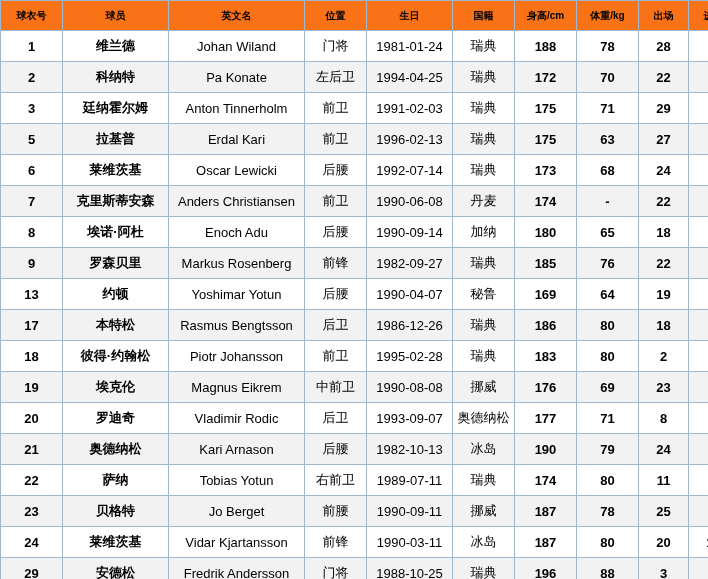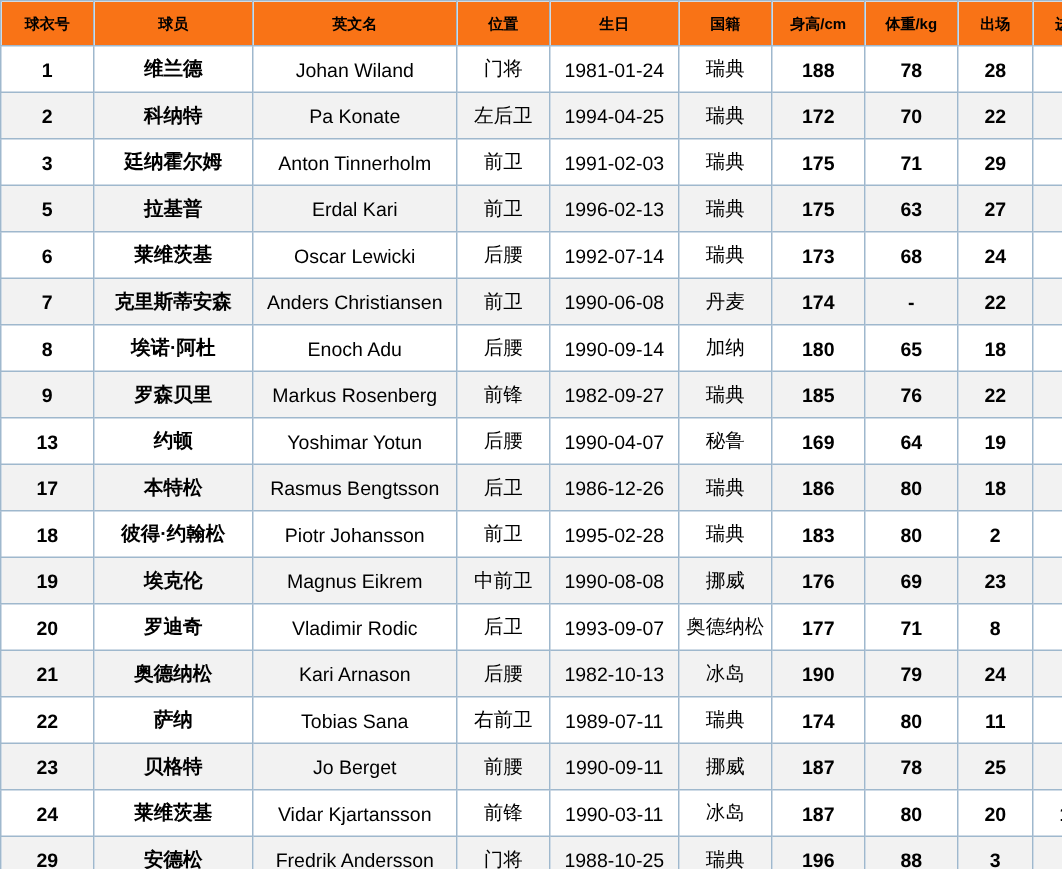--- a/index.html
+++ b/index.html
@@ -257,21 +257,21 @@
         <td class="bday">1982-10-13</td>
         <td class="nat">冰岛</td>
         <td class="height">190</td>
         <td class="weight">79</td>
         <td class="apps">24</td>
         <td class="goals">1</td>
       </tr>
       <tr>
         <td class="num">22</td>
         <td class="name-cn">萨纳</td>
-        <td class="name-en">Tobias Sana</td>
+        <td class="name-en">Tobias Yotun</td>
         <td class="pos">右前卫</td>
         <td class="bday">1989-07-11</td>
         <td class="nat">瑞典</td>
         <td class="height">174</td>
         <td class="weight">80</td>
         <td class="apps">11</td>
         <td class="goals">1</td>
       </tr>
       <tr class="alt">
         <td class="num">23</td>

